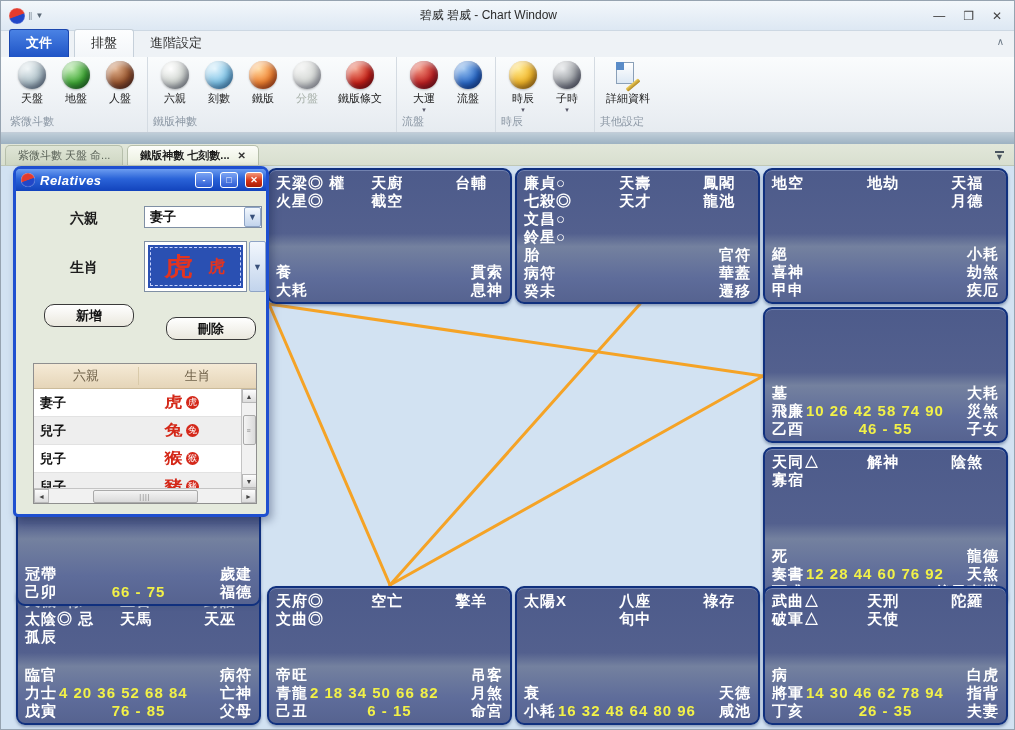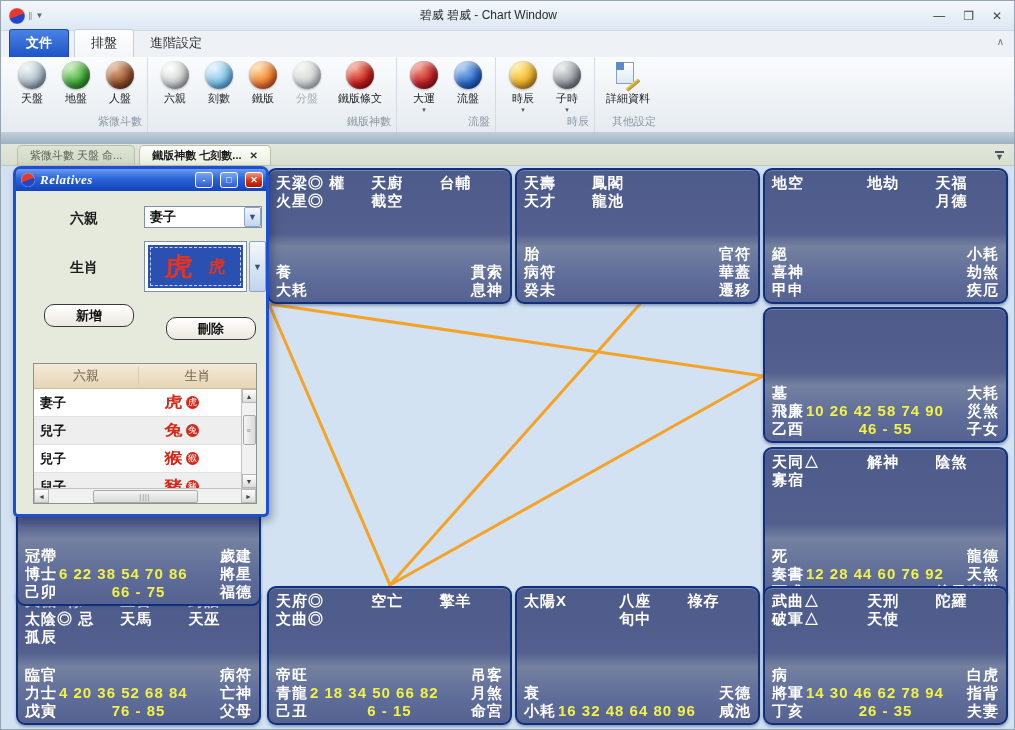--- a/index.html
+++ b/index.html
@@ -41,51 +41,51 @@
   .sp-gray   {background:radial-gradient(circle at 35% 28%,#f2f3f2,#d3d6d3 55%,#a9aeab)}
   .sp-red    {background:radial-gradient(circle at 35% 28%,#f2a08a,#c81f14 55%,#7c0b06)}
   .sp-dred   {background:radial-gradient(circle at 35% 28%,#f0907c,#c02020 55%,#701010)}
   .sp-blue   {background:radial-gradient(circle at 35% 28%,#9cc4f0,#2a6ac8 55%,#123c86)}
   .sp-sun    {background:radial-gradient(circle at 35% 28%,#ffe98c,#f0b324 55%,#a86c08)}
   .sp-moon   {background:radial-gradient(circle at 35% 28%,#e8eaec,#95999e 55%,#4c5156)}
   .doc-icon{width:28px;height:28px;position:relative;margin-bottom:2px}
   .doc-icon .page{position:absolute;left:2px;top:1px;width:18px;height:22px;background:linear-gradient(#fff,#dce8f4);border:1px solid #8aa0b8}
   .doc-icon .fold{position:absolute;left:2px;top:1px;width:8px;height:8px;background:#5a8cc8}
   .doc-icon .pen{position:absolute;right:1px;bottom:2px;width:16px;height:4px;background:linear-gradient(#f0d060,#b08820);transform:rotate(-40deg);border-radius:1px}
-  .rgroup-label{height:17px;text-align:right;font-size:11px;color:#8b97a4;padding-bottom:18px}
+  .rgroup-label{height:17px;text-align:left;font-size:11px;color:#8b97a4;padding-bottom:18px}
 
   
   .mdi-band{height:11px;background:linear-gradient(#bfcdd8,#9db2c2)}
-  .tabstrip{height:22px;background:linear-gradient(#e2e7da,#d8dfcf);display:flex;align-items:flex-end;padding-left:16px;position:relative;border-bottom:1px solid #c0c8b6}
+  .tabstrip{height:22px;background:linear-gradient(#e2e7da,#d8dfcf);display:flex;align-items:flex-end;padding-left:4px;position:relative;border-bottom:1px solid #c0c8b6}
   .dtab{height:20px;padding:3px 12px 3px;font-size:11px;color:#5a6258;border:1px solid #b6bfab;border-bottom:none;border-radius:5px 5px 0 0;background:linear-gradient(#dfe5d6,#cfd7c3);margin-right:4px;display:flex;gap:8px;align-items:center}
   .dtab.active{background:linear-gradient(#fcfdf9,#eaefde);color:#1d1d1d;font-weight:bold}
   .dtab .x{color:#333;font-weight:bold;font-size:10px}
   .tab-overflow{position:absolute;right:10px;bottom:4px;color:#4a5560;font-size:9px;border-top:2px solid #4a5560;line-height:8px}
 
   
   .chart{position:absolute;left:0;top:165px;width:1015px;height:565px;background:#d2e2f2}
   .lines-svg{position:absolute;left:0;top:0;z-index:0}
   .cell{position:absolute;width:245px;border:2px solid #10307e;border-radius:9px;color:#fff;font-weight:bold;font-size:15px;letter-spacing:1px;line-height:18px;padding:4px 7px 3px;display:flex;flex-direction:column;z-index:1;
     background:linear-gradient(180deg,#4d5b8b 0%,#53608e 48%,#74819f 58%,#5e6c9a 82%,#566390 100%);
     box-shadow:0 2px 3px rgba(70,90,130,.5),inset 0 1px 0 rgba(170,190,230,.4)}
   .c1{left:15px}.c2{left:266px}.c3{left:514px}.c4{left:762px}
   .r1{top:2px;height:136px}.r2{top:141px;height:136px}.r3{top:281px;height:159px}.r4{top:420px;height:139px}
   .stars{display:flex}
   .scol{display:flex;flex-direction:column;white-space:nowrap}
-  .scol.left{width:42%}.scol.mid{width:30%}.scol.right{flex:1;text-align:left}
+  .scol.left{width:42%}.scol.mid{width:30%}.scol.right{flex:1;text-align:center}
   .sp{flex:1}
   .bline{display:flex;white-space:nowrap}
   .bline .right{margin-left:auto}
   .num{color:#f2f148;margin-left:2px}
   .num.ctr{flex:1;text-align:center;margin:0}
 
   
   .dlg{position:absolute;left:12px;top:0px;width:256px;height:351px;border:3px solid #1e4fd0;border-radius:8px 8px 5px 5px;background:#e5eadd;box-shadow:3px 4px 8px rgba(10,20,60,.35);z-index:10}
   .dlg-title{height:22px;background:linear-gradient(#6b9cf0,#2a63d8 45%,#1243bc);border-radius:4px 4px 0 0;display:flex;align-items:center;padding:0 3px 0 5px;color:#fff;font-weight:bold;font-size:13px;font-style:italic;gap:5px}
-  .dlg-title .t{flex:1;font-family:Liberation Serif, serif;letter-spacing:.5px}
+  .dlg-title .t{flex:1;font-family:Liberation Sans, sans-serif;letter-spacing:.5px}
   .tbtn{width:18px;height:16px;border:1px solid #fff;border-radius:3px;font-size:9px;font-style:normal;display:flex;align-items:center;justify-content:center;margin-left:2px;color:#fff;background:linear-gradient(#7aa4f4,#2e5cd4)}
   .tbtn.close{background:linear-gradient(#f4987a,#d43214 55%,#a81c06)}
   .dlabel{position:absolute;font-size:14px;color:#1c1c1c;font-weight:bold}
   .combo{position:absolute;left:128px;top:37px;width:118px;height:22px;border:1px solid #7f8fa4;background:#fff;display:flex;align-items:center;font-size:13px;font-weight:bold;color:#111;padding-left:5px}
   .combo-arrow,.picker-arrow{background:linear-gradient(#f2f7fd,#c2d4ec);border:1px solid #8ea4c6;border-radius:2px;color:#38507a;display:flex;align-items:center;justify-content:center;font-size:9px}
   .combo-arrow{margin-left:auto;width:17px;height:20px}
   .picker-frame{position:absolute;left:128px;top:72px;width:103px;height:51px;background:#fff;border:1px solid #7f8fa4;padding:3px}
   .picker-blue{width:100%;height:100%;background:#2a50b2;display:flex;align-items:center;justify-content:space-evenly;outline:1px dashed #c8d4ff;outline-offset:-3px}
   .zart-big{color:#e23420;font-size:25px;font-weight:bold;transform:scaleX(1.15)}
   .zseal-big{color:#e23420;font-size:17px;font-weight:bold}
@@ -261,20 +261,26 @@
       <span class="right">貫索</span>
     </div>
     <div class="bline">
       <span>大耗</span>
       <span class="num"></span>
       <span class="right">息神</span>
     </div>
   </div>
       <div class="cell r1 c3">
     <div class="stars">
+      <div class="scol left">
+            <div>廉貞○</div>
+            <div>七殺◎</div>
+            <div>文昌○</div>
+            <div>鈴星○</div>
+          </div>
       <div class="scol mid">
             <div>天壽</div>
             <div>天才</div>
           </div>
       <div class="scol right">
             <div>鳳閣</div>
             <div>龍池</div>
           </div>
     </div>
     <div class="sp"></div>
@@ -486,25 +492,20 @@
       <div class="cell r3 c1">
     <div class="stars">
       <div class="scol left"></div>
       <div class="scol mid"></div>
       <div class="scol right"></div>
     </div>
     <div class="sp"></div>
     <div class="bline">
       <span>冠帶</span>
       <span class="right">歲建</span>
-    </div>
-    <div class="bline">
-      <span>博士</span>
-      <span class="num">6 22 38 54 70 86</span>
-      <span class="right">將星</span>
     </div>
     <div class="bline">
       <span>己卯</span>
       <span class="num ctr">66 - 75</span>
       <span>福德</span>
     </div>
   </div>
     </div>
 
   <div class="dlg">

